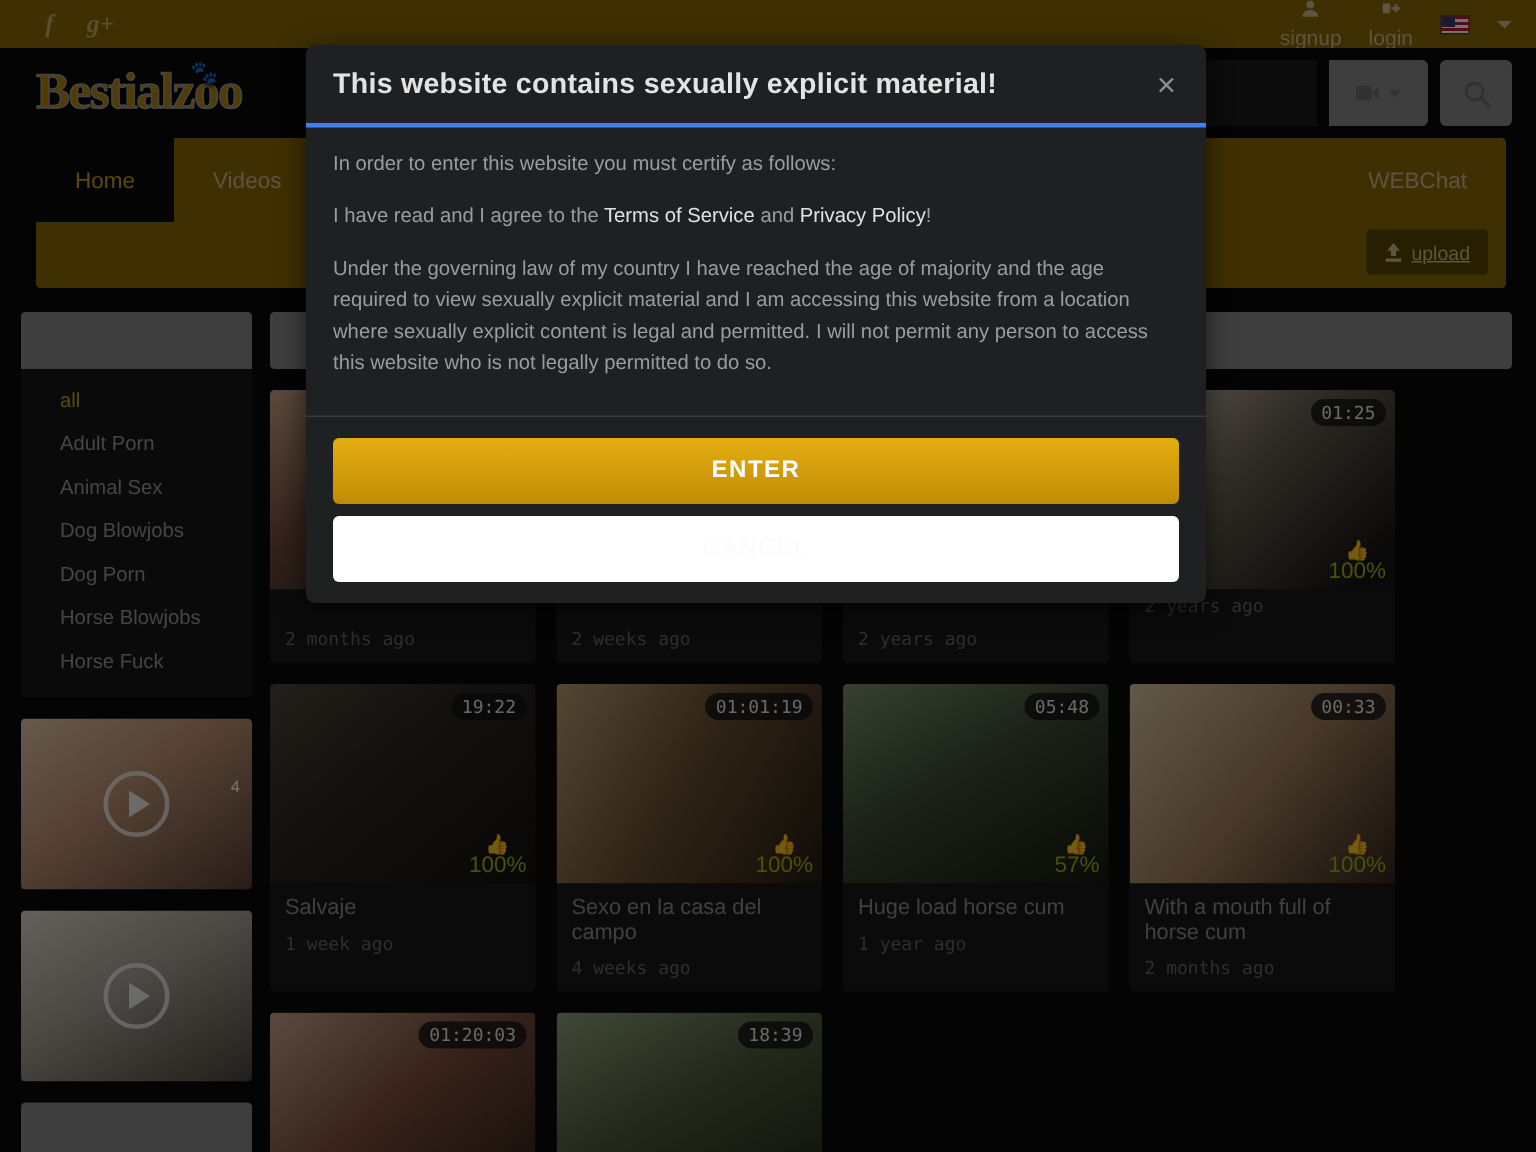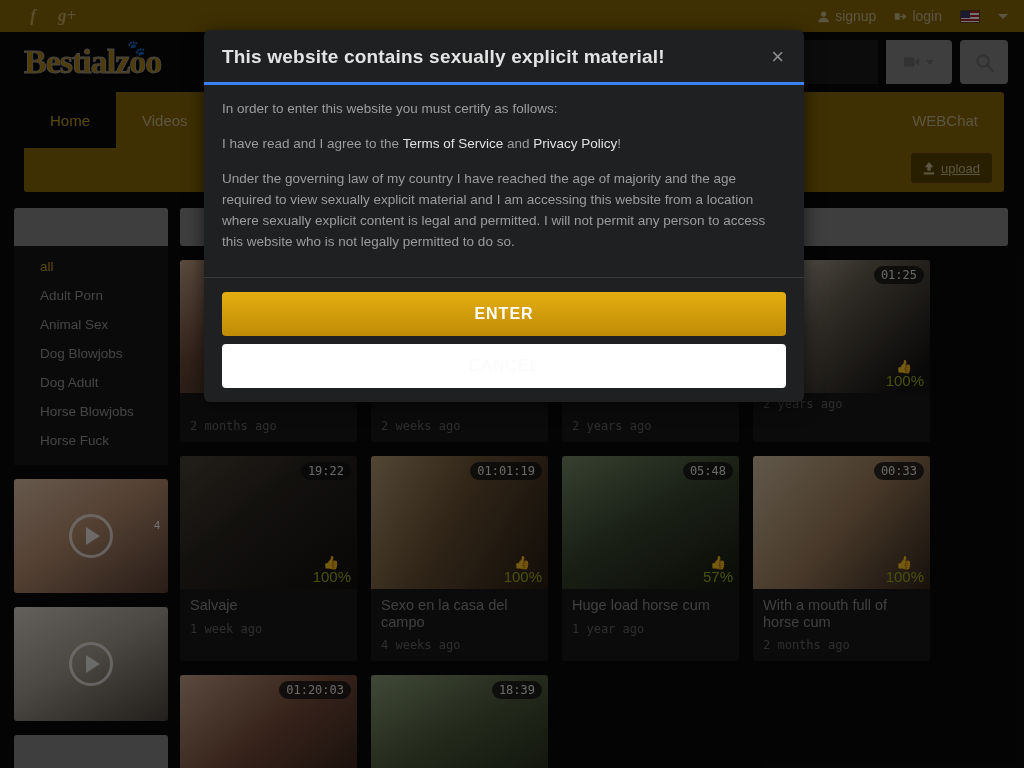--- a/index.html
+++ b/index.html
@@ -19,20 +19,21 @@
   .topbar .social { display: flex; align-items: center; gap: 16px; margin-left: 24px; }
   .soc-ico {
     width: 18px; height: 18px; color: #c9ae63; font-size: 17px;
     display: flex; align-items: center; justify-content: center;
     font-family: "Liberation Serif", serif; font-style: italic; font-weight: bold;
   }
   .topbar .right { margin-left: auto; display: flex; align-items: center; gap: 18px; margin-right: 16px; }
   .tb-link {
     color: #cbbd92; font-size: 14px; display: flex; align-items: center; gap: 5px;
     text-decoration: none;
+    flex-direction: column;
   }
   .tb-ico { width: 13px; height: 13px; display:block; }
   .flag {
     width: 20px; height: 13px; position: relative; overflow: hidden;
     background: #b22234; border: 1px solid #5e4b10;
   }
   .flag .stripes { position:absolute; inset:0;
     background: repeating-linear-gradient(#b22234 0 2px, #fff 2px 4px); }
   .flag .canton { position:absolute; left:0; top:0; width:9px; height:7px; background:#3c3b6e; }
   .caret { width:0;height:0;border-left:5px solid transparent;border-right:5px solid transparent;
@@ -253,21 +254,21 @@
 
   <div class="content">
 
     <div class="sidebar">
       <div class="panel-head"></div>
       <div class="cat-list">
         <a class="cat active">all</a>
         <a class="cat">Adult Porn</a>
         <a class="cat">Animal Sex</a>
         <a class="cat">Dog Blowjobs</a>
-        <a class="cat">Dog Adult</a>
+        <a class="cat">Dog Porn</a>
         <a class="cat">Horse Blowjobs</a>
         <a class="cat">Horse Fuck</a>
       </div>
       <div class="side-thumb">
         <div class="img ps1"></div>
         <div class="play"></div>
         <div class="badge-num">4</div>
       </div>
       <div class="side-thumb">
         <div class="img ps2"></div>

